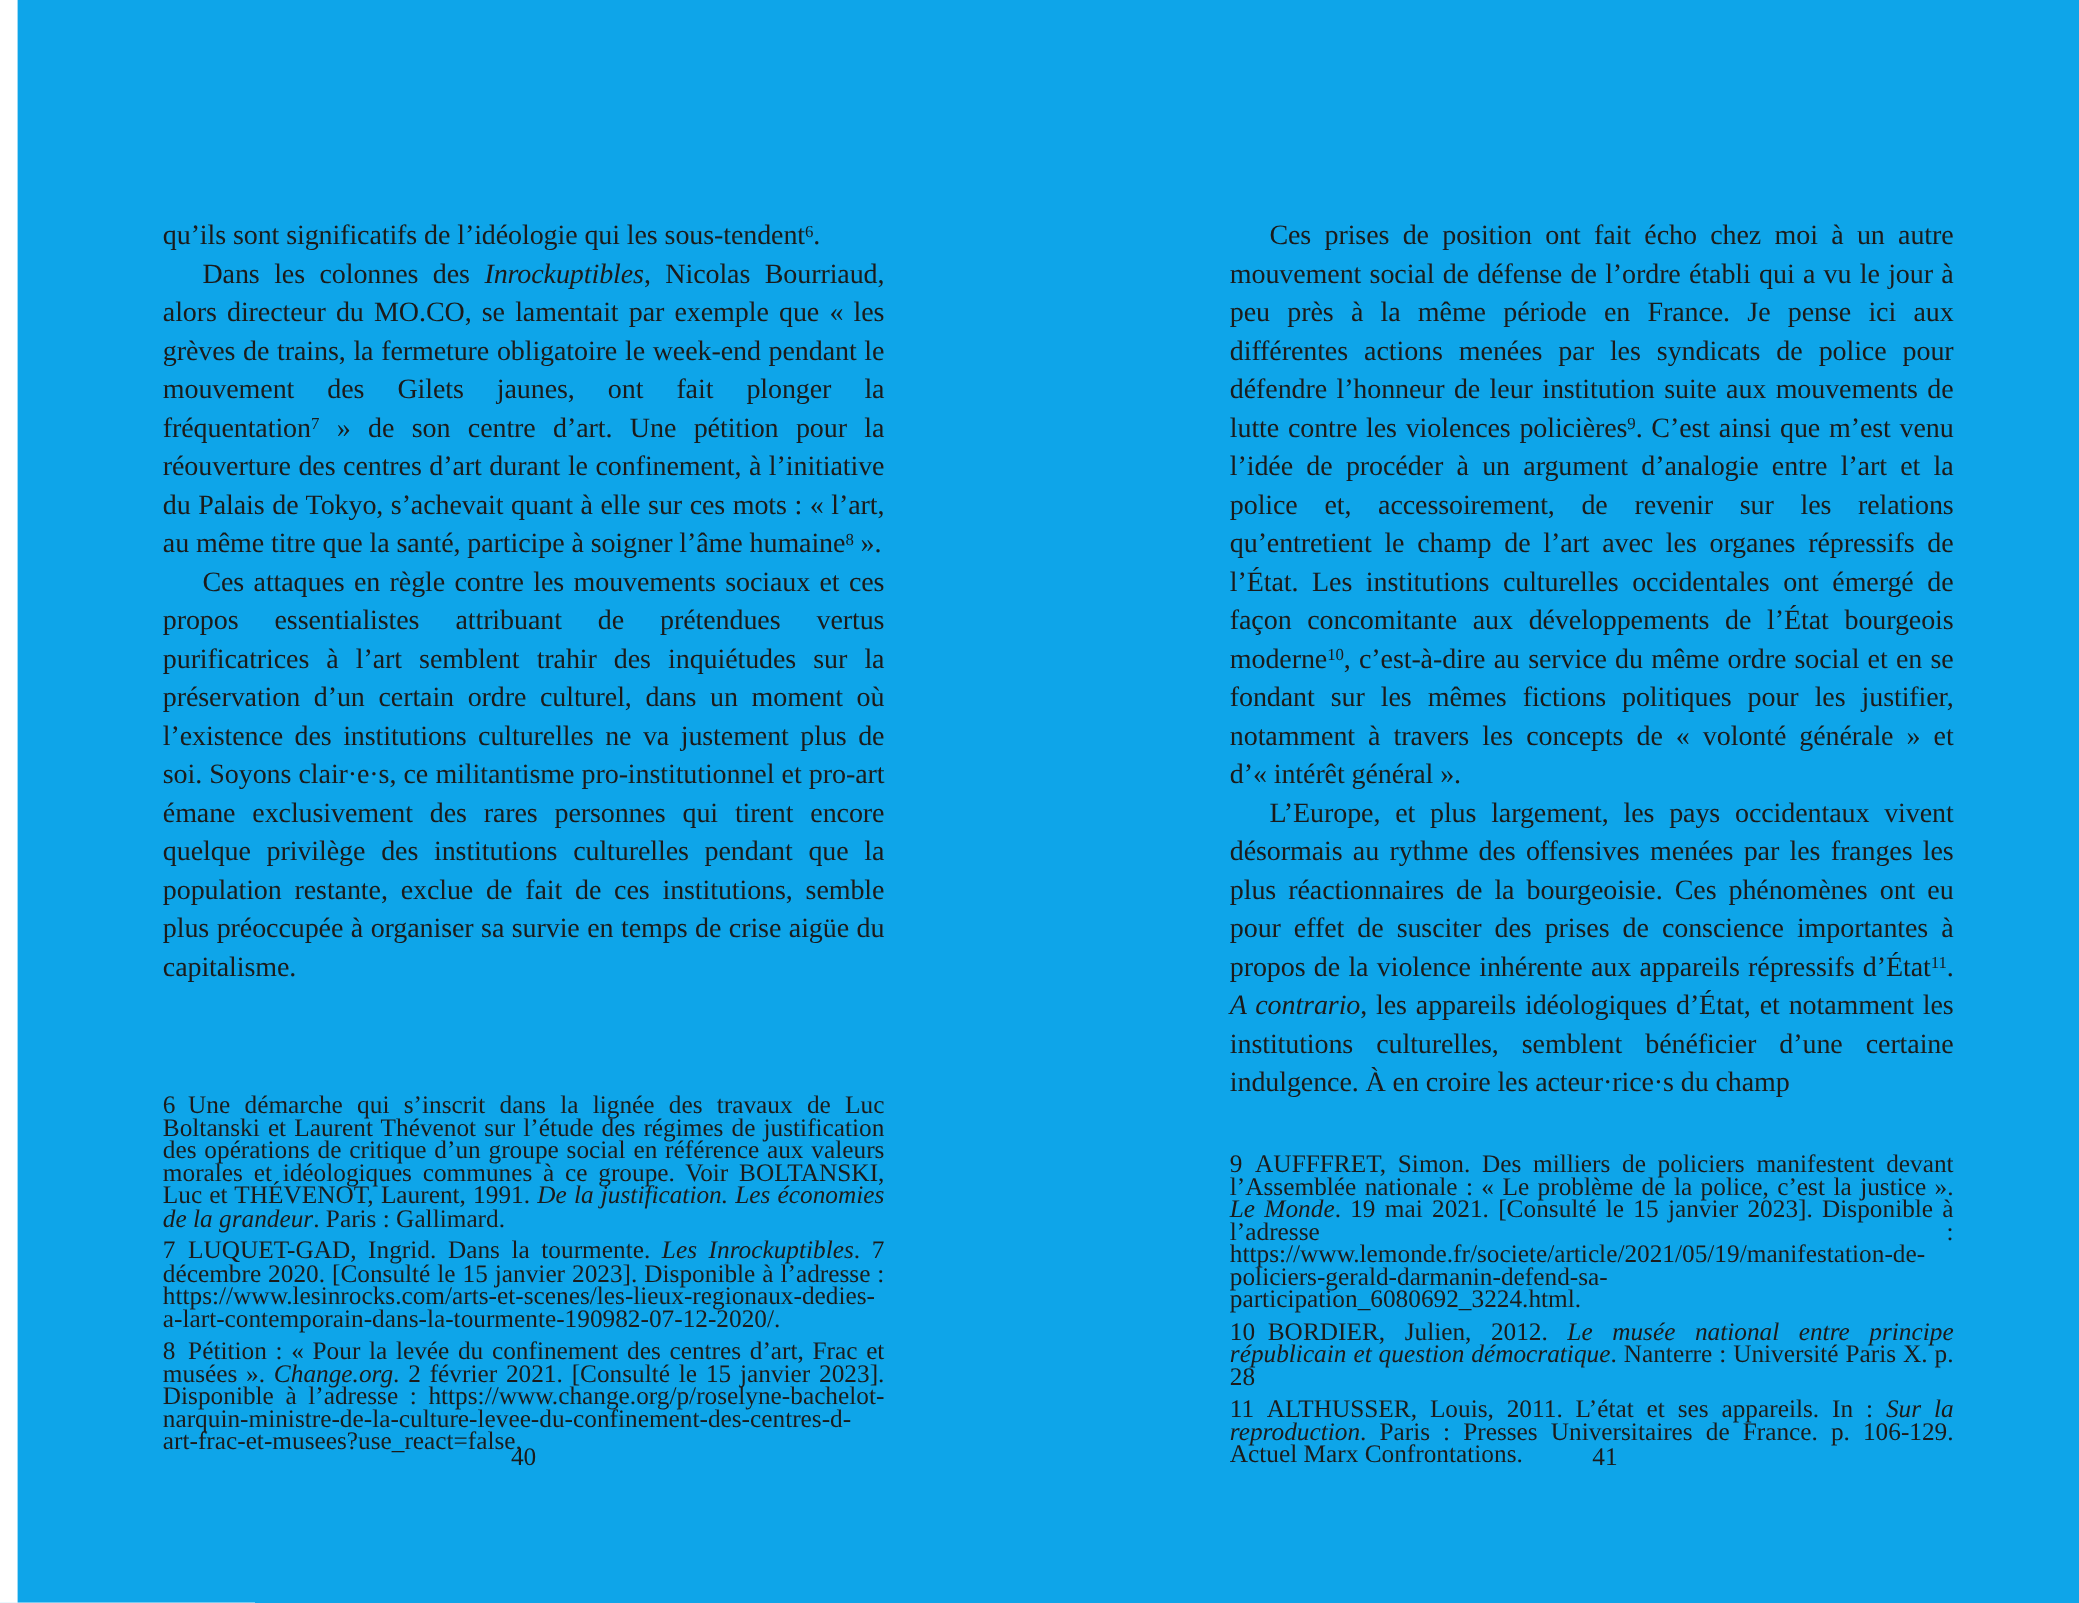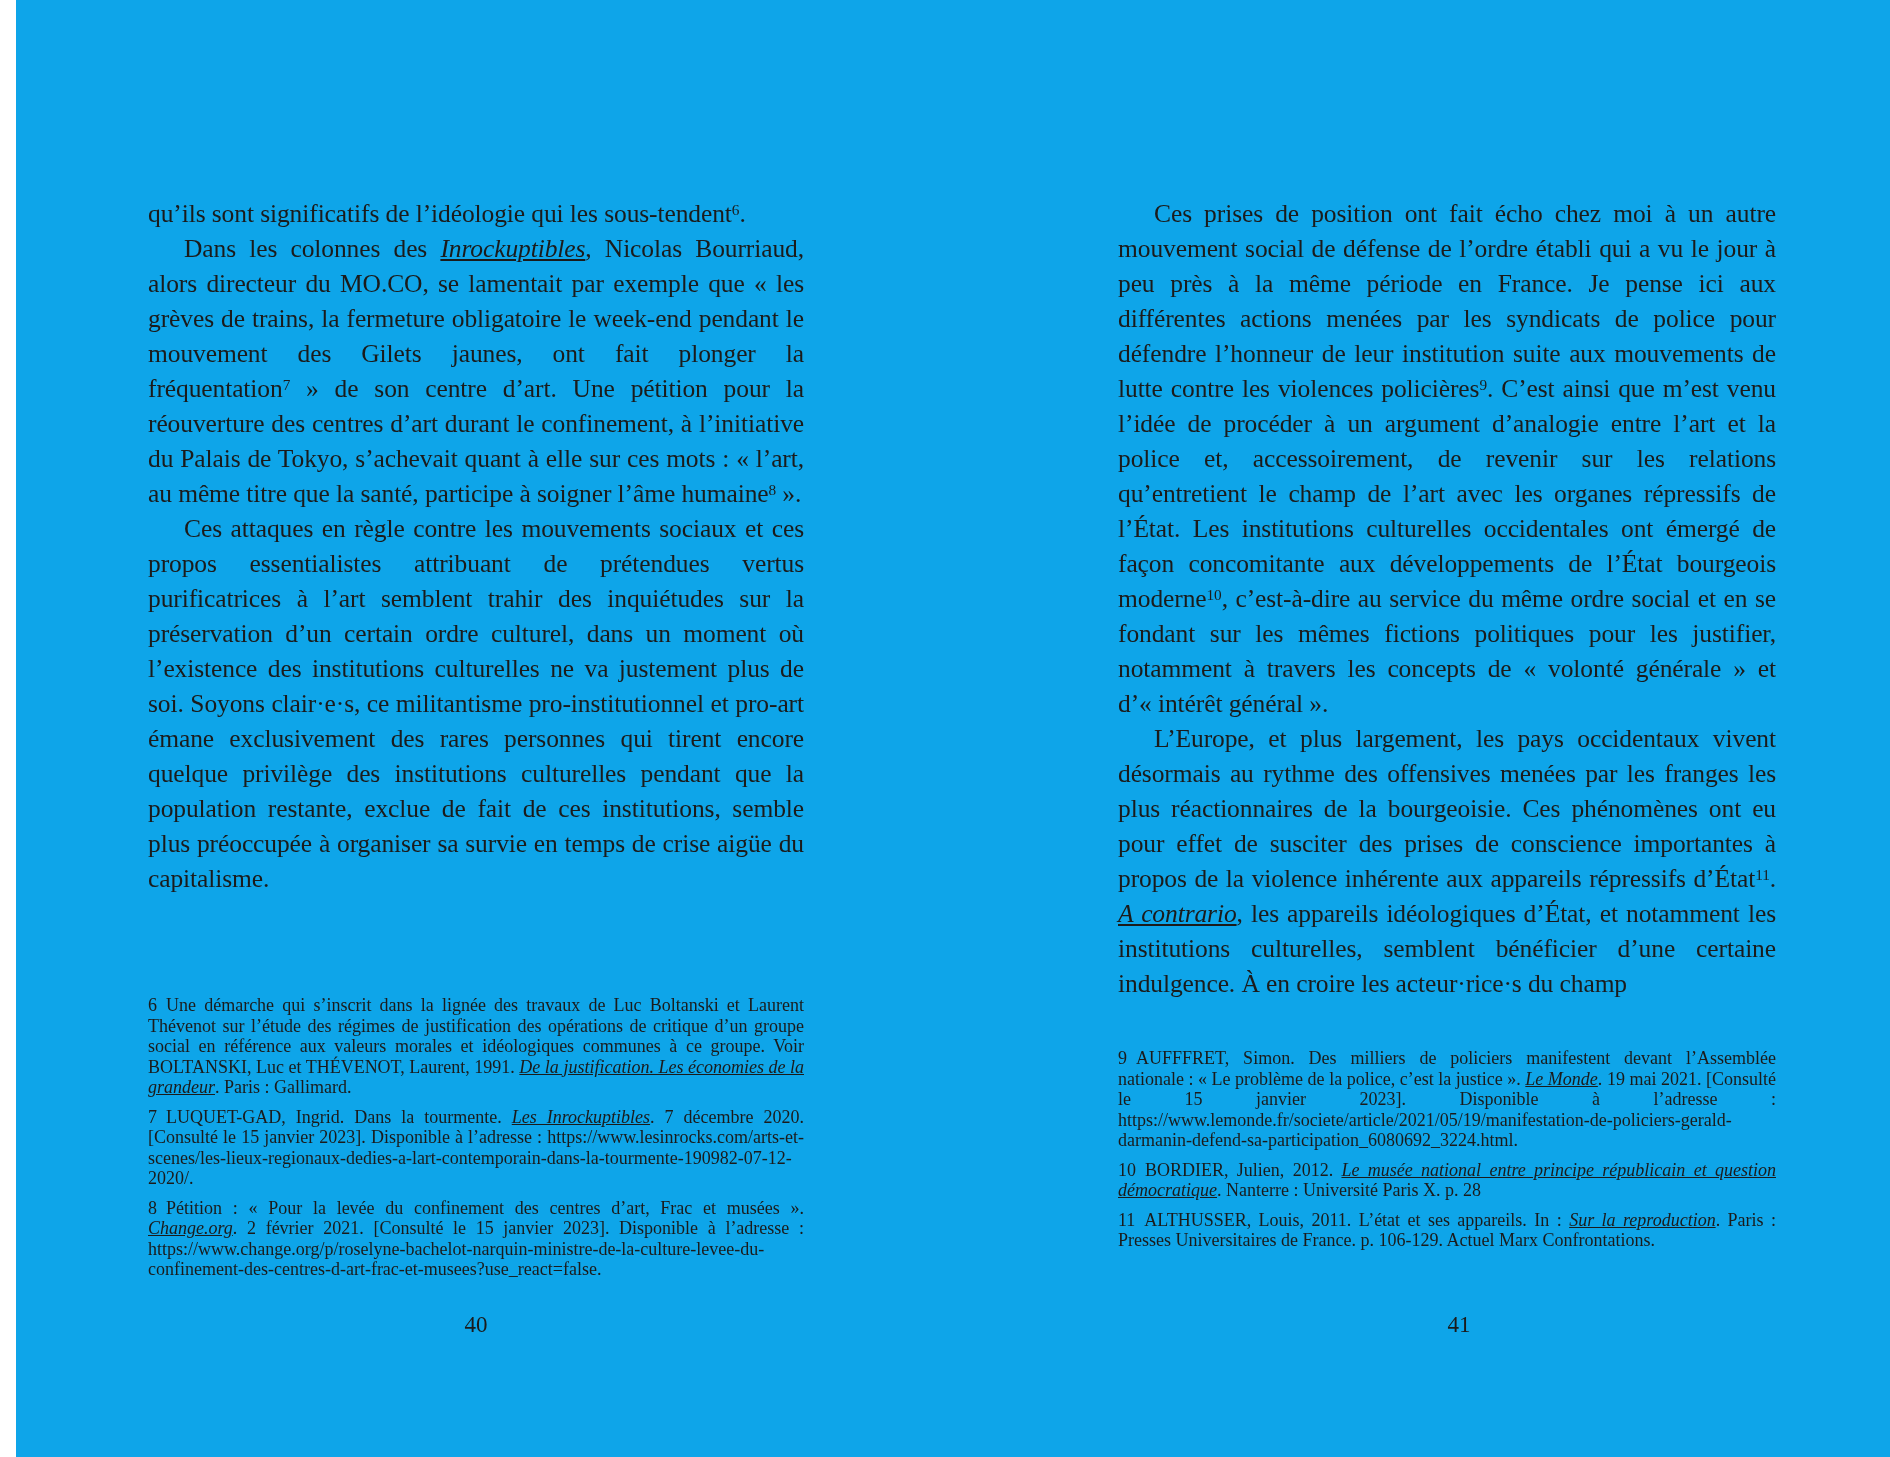--- a/index.html
+++ b/index.html
@@ -41,39 +41,39 @@
     margin: 0;
     font-size: 25.5px;
     line-height: 35px;
     text-align: justify;
     letter-spacing: -0.1px;
   }
   .para.indent { text-indent: 36px; }
 
   .footnote {
     margin: 0 0 9px 0;
-    font-size: 18px;
+    font-size: 23px;
     line-height: 20.5px;
     text-align: justify;
     overflow-wrap: break-word;
   }
 
   .page-number {
     font-size: 23px;
     text-align: center;
   }
 
   sup {
     font-size: 60%;
     line-height: 0;
     vertical-align: baseline;
     position: relative;
     top: -0.45em;
   }
-  em { font-style: italic; text-decoration: underline; }
+  em { font-style: italic; }
 </style>
 </head>
 <body>
 
 <div class="spread">
 
   <section class="page page-left">
     <div class="body-column">
         <p class="para"><span>qu’ils sont significatifs de l’idéologie qui les sous-tendent</span><sup>6</sup><span>.</span></p>
         <p class="para indent"><span>Dans les colonnes des </span><em>Inrockuptibles</em><span>, Nicolas Bourriaud, alors directeur du MO.CO, se lamentait par exemple que «&nbsp;les grèves de trains, la fermeture obligatoire le week-end pendant le mouvement des Gilets jaunes, ont fait plonger la fréquentation</span><sup>7</sup><span>&nbsp;» de son centre d’art. Une pétition pour la réouverture des centres d’art durant le confinement, à l’initiative du Palais de Tokyo, s’achevait quant à elle sur ces mots&nbsp;: «&nbsp;l’art, au même titre que la santé, participe à soigner l’âme humaine</span><sup>8</sup><span>&nbsp;».</span></p>

